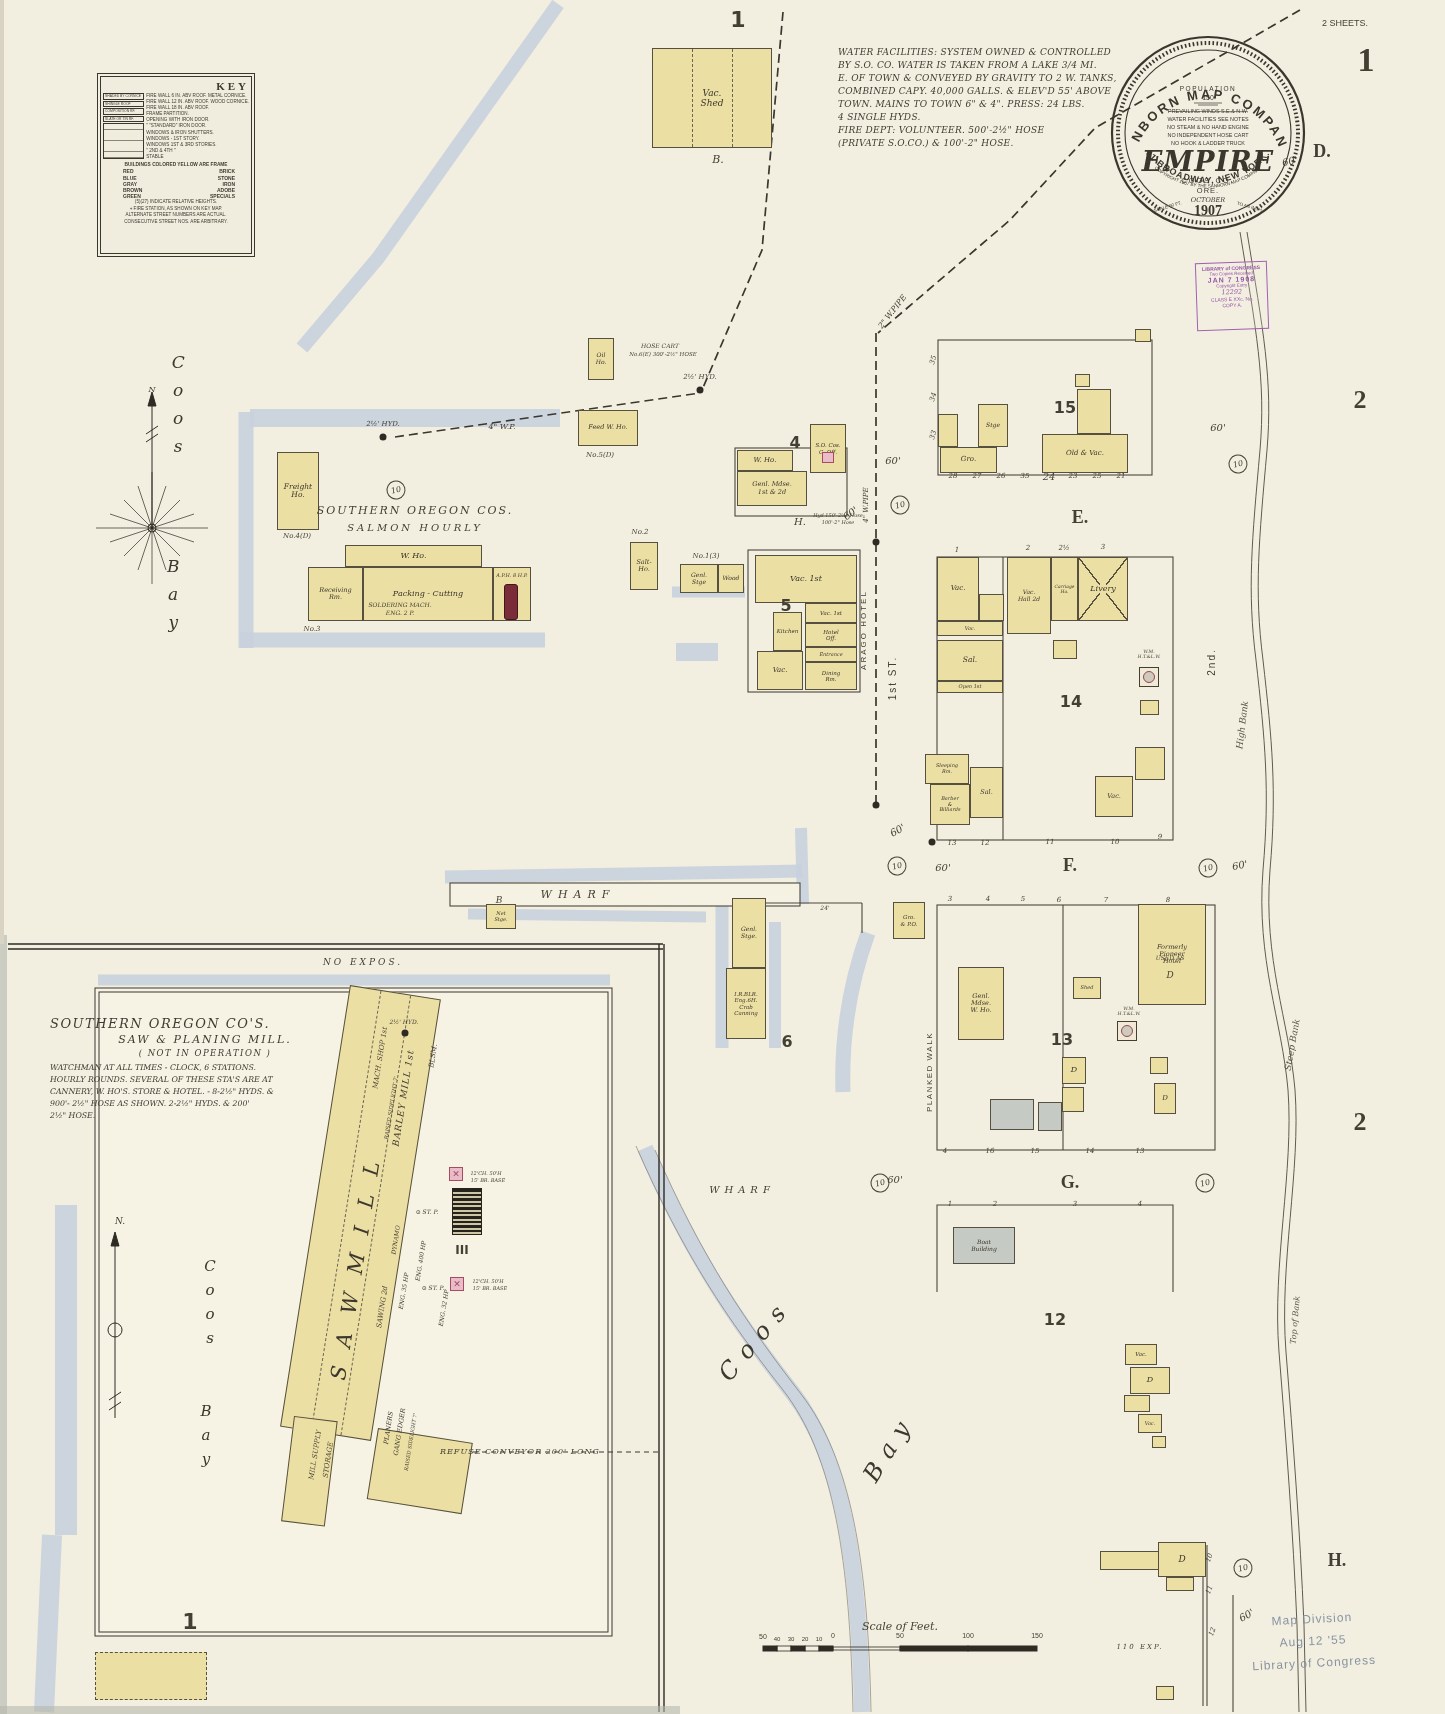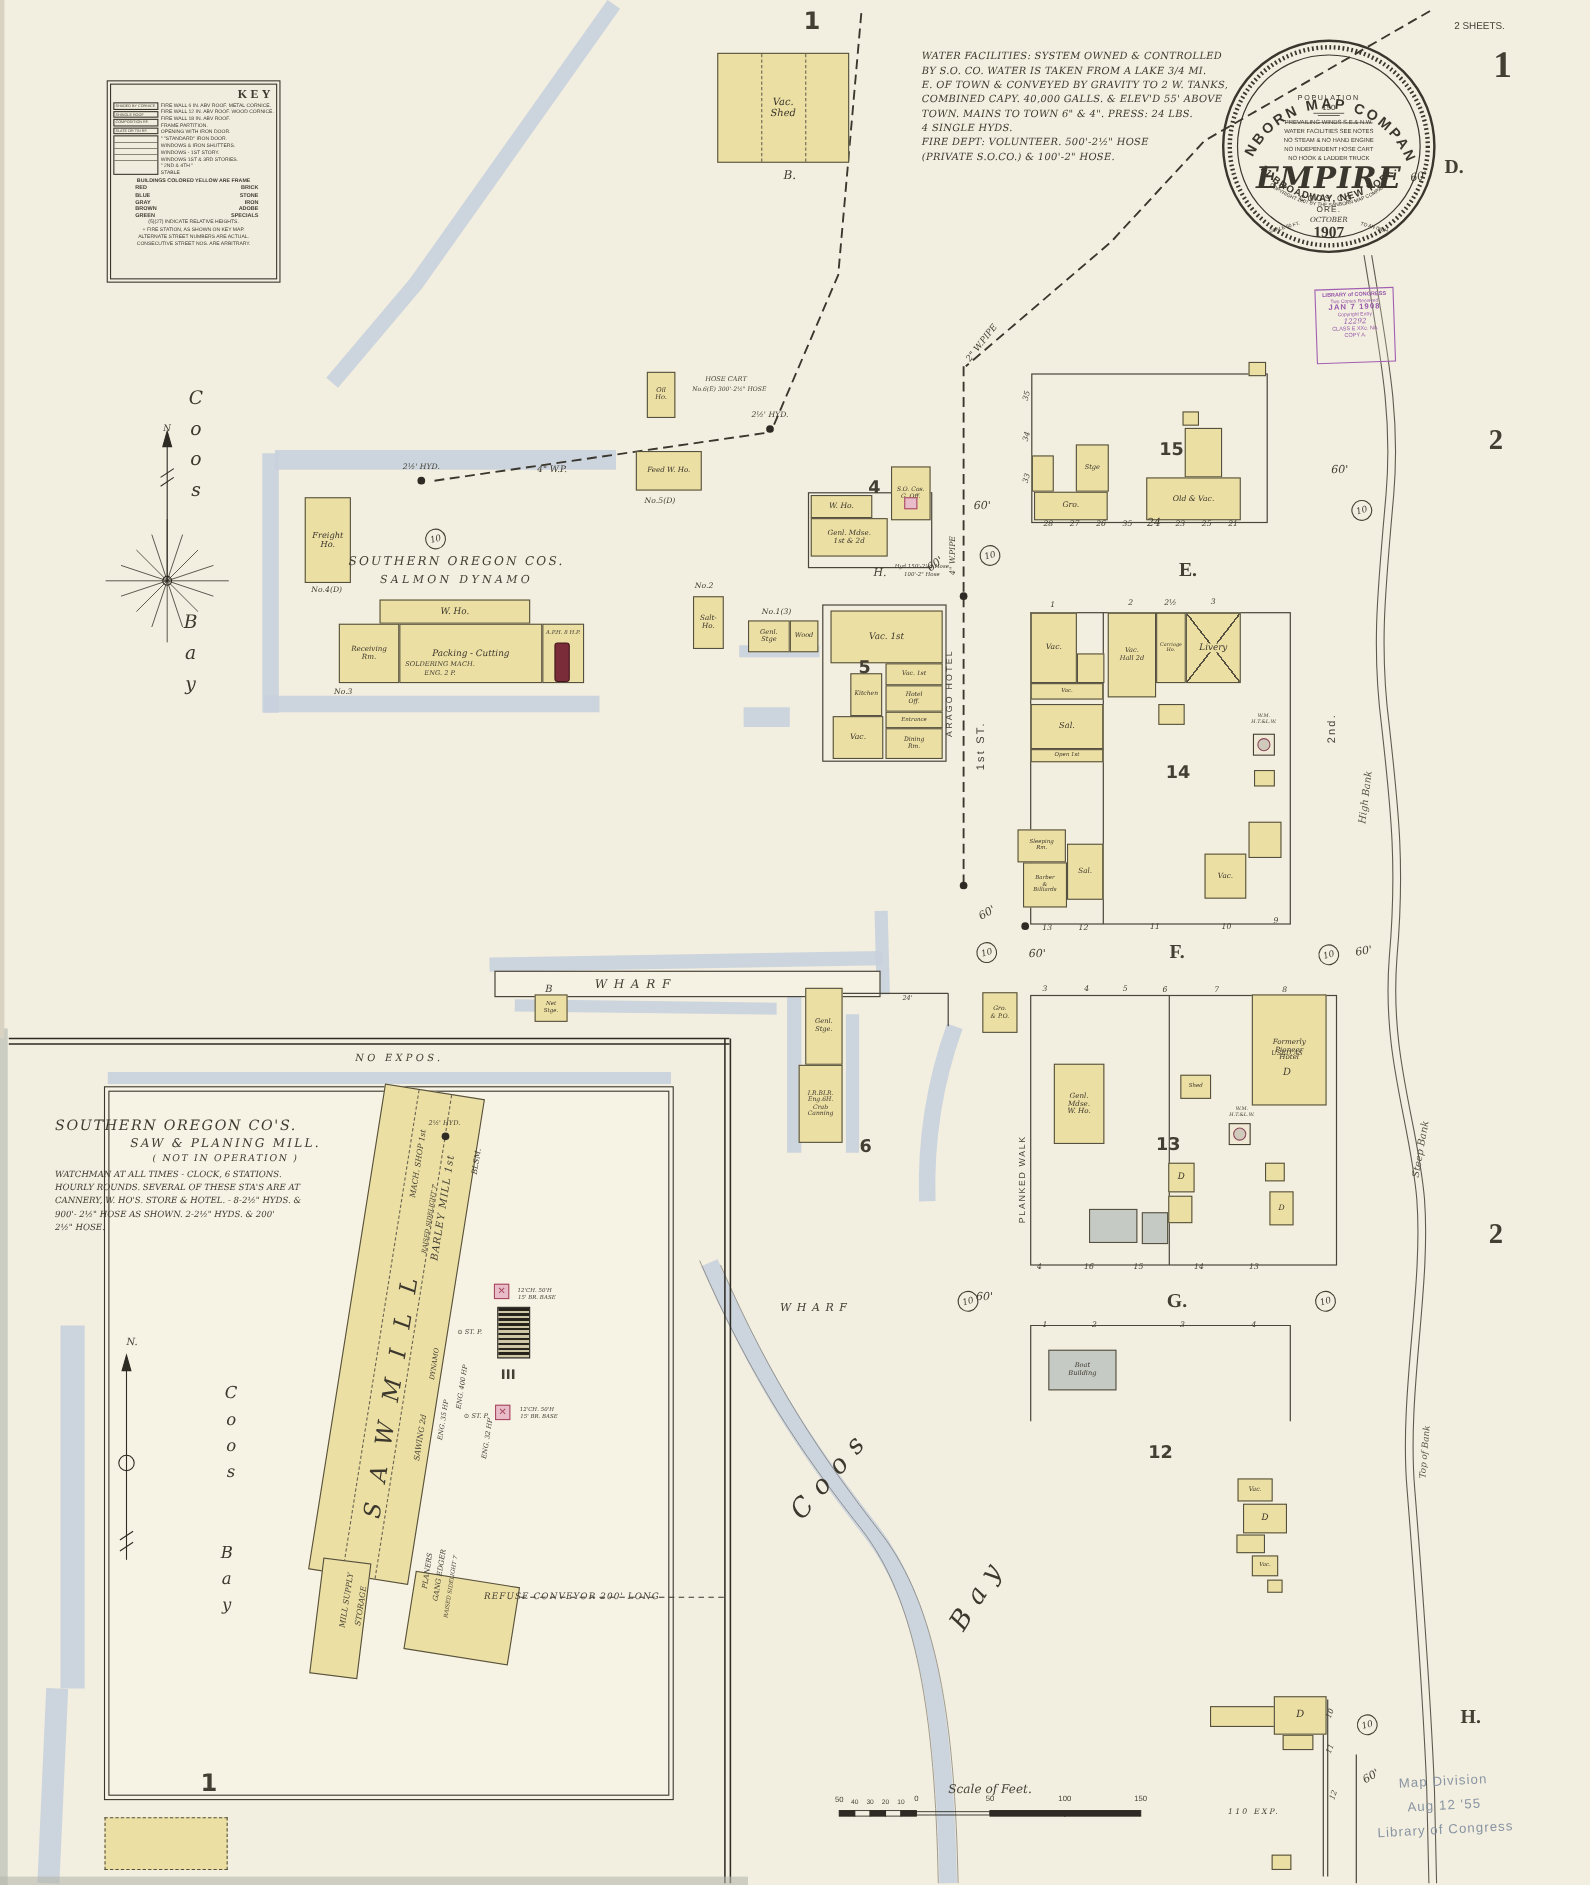--- a/index.html
+++ b/index.html
@@ -219,21 +219,21 @@
         <div class="bl" style="font-size: 5.5px;">Dining
 Rm.</div>
       </div>
       <div class="bld Y" style="left: 757px; top: 651px; width: 46px; height: 39px;">
         <div class="bl" style="font-size: 7px;">Vac.</div>
       </div>
       <div class="bld Y" style="left: 978px; top: 404px; width: 30px; height: 43px;">
         <div class="bl" style="font-size: 6px;">Stge</div>
       </div>
       <div class="bld Y" style="left: 938px; top: 414px; width: 20px; height: 33px;"></div>
-      <div class="bld Y" style="left: 940px; top: 447px; width: 67px; height: 26px;">
+      <div class="bld Y" style="left: 940px; top: 447px; width: 57px; height: 26px;">
         <div class="bl" style="font-size: 7px;">Gro.</div>
       </div>
       <div class="bld Y" style="left: 1042px; top: 434px; width: 86px; height: 39px;">
         <div class="bl" style="font-size: 7px;">Old &amp; Vac.</div>
       </div>
       <div class="bld Y" style="left: 1077px; top: 389px; width: 34px; height: 45px;"></div>
       <div class="bld Y" style="left: 1075px; top: 374px; width: 15px; height: 13px;"></div>
       <div class="bld Y" style="left: 1135px; top: 329px; width: 16px; height: 13px;"></div>
       <div class="bld Y" style="left: 937px; top: 557px; width: 42px; height: 64px;">
         <div class="bl" style="font-size: 7px;">Vac.</div>
@@ -392,21 +392,21 @@
       <div class="lbl it" style="left: 499px; top: 901px; font-size: 9px; transform: translate(-50%, -50%);">B</div>
       <div class="lbl it" style="left: 800px; top: 522px; font-size: 10px; transform: translate(-50%, -50%);">H.</div>
       <div class="lbl sc" style="left: 893px; top: 678px; font-size: 10px; letter-spacing: 2px; transform: translate(-50%, -50%) rotate(-90deg);">1st  ST.</div>
       <div class="lbl sc" style="left: 1212px; top: 662px; font-size: 10px; letter-spacing: 2px; transform: translate(-50%, -50%) rotate(-90deg);">2nd.</div>
       <div class="lbl sc" style="left: 864px; top: 630px; font-size: 8px; letter-spacing: 2px; transform: translate(-50%, -50%) rotate(-90deg);">ARAGO  HOTEL</div>
       <div class="lbl sc" style="left: 930px; top: 1072px; font-size: 8px; letter-spacing: 1.5px; transform: translate(-50%, -50%) rotate(-90deg);">PLANKED  WALK</div>
       <div class="lbl it" style="left: 578px; top: 895px; font-size: 11px; letter-spacing: 6px; transform: translate(-50%, -50%);">WHARF</div>
       <div class="lbl it" style="left: 742px; top: 1190px; font-size: 10px; letter-spacing: 5px; transform: translate(-50%, -50%);">WHARF</div>
       <div class="lbl it" style="left: 363px; top: 963px; font-size: 9px; letter-spacing: 3px; transform: translate(-50%, -50%);">NO  EXPOS.</div>
       <div class="lbl it" style="left: 415px; top: 511px; font-size: 11px; letter-spacing: 2px; transform: translate(-50%, -50%);">SOUTHERN  OREGON  COS.</div>
-      <div class="lbl it" style="left: 415px; top: 528px; font-size: 10px; letter-spacing: 3px; transform: translate(-50%, -50%);">SALMON  DYNAMO</div>
+      <div class="lbl it" style="left: 415px; top: 528px; font-size: 10px; letter-spacing: 3px; transform: translate(-50%, -50%);">SALMON  HOURLY</div>
       <div class="lbl it" style="left: 900px; top: 1627px; font-size: 11px; transform: translate(-50%, -50%);">Scale of Feet.</div>
       <div class="lbl sc" style="left: 763px; top: 1637px; font-size: 7px; transform: translate(-50%, -50%);">50</div>
       <div class="lbl sc" style="left: 777px; top: 1639px; font-size: 6px; transform: translate(-50%, -50%);">40</div>
       <div class="lbl sc" style="left: 791px; top: 1639px; font-size: 6px; transform: translate(-50%, -50%);">30</div>
       <div class="lbl sc" style="left: 805px; top: 1639px; font-size: 6px; transform: translate(-50%, -50%);">20</div>
       <div class="lbl sc" style="left: 819px; top: 1639px; font-size: 6px; transform: translate(-50%, -50%);">10</div>
       <div class="lbl sc" style="left: 833px; top: 1636px; font-size: 7px; transform: translate(-50%, -50%);">0</div>
       <div class="lbl sc" style="left: 900px; top: 1636px; font-size: 7px; transform: translate(-50%, -50%);">50</div>
       <div class="lbl sc" style="left: 968px; top: 1636px; font-size: 7px; transform: translate(-50%, -50%);">100</div>
       <div class="lbl sc" style="left: 1037px; top: 1636px; font-size: 7px; transform: translate(-50%, -50%);">150</div>

